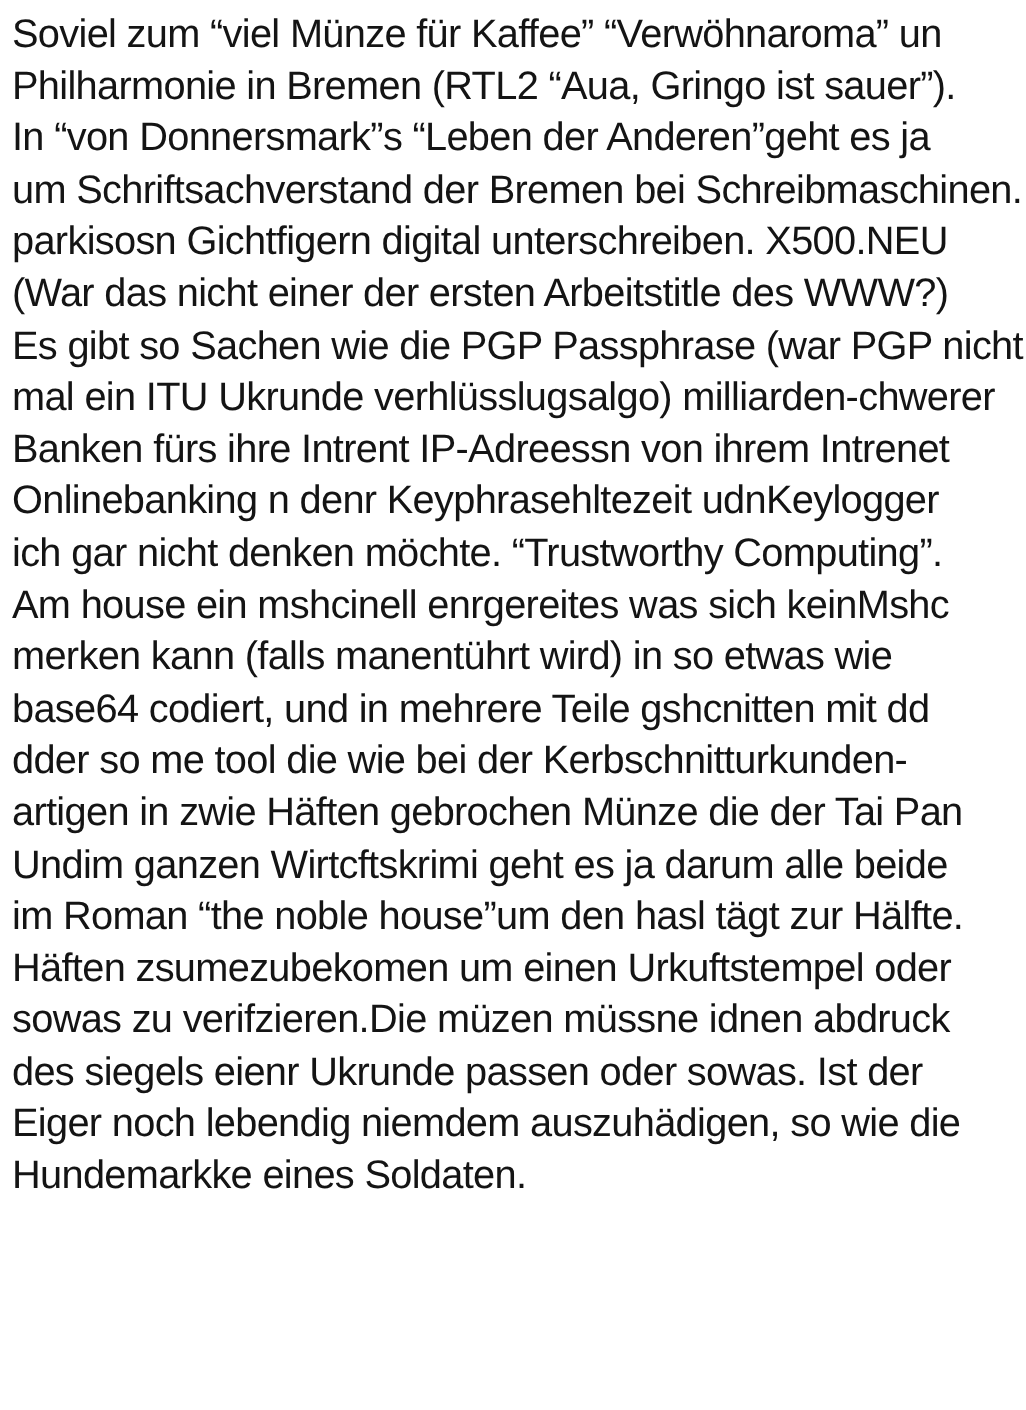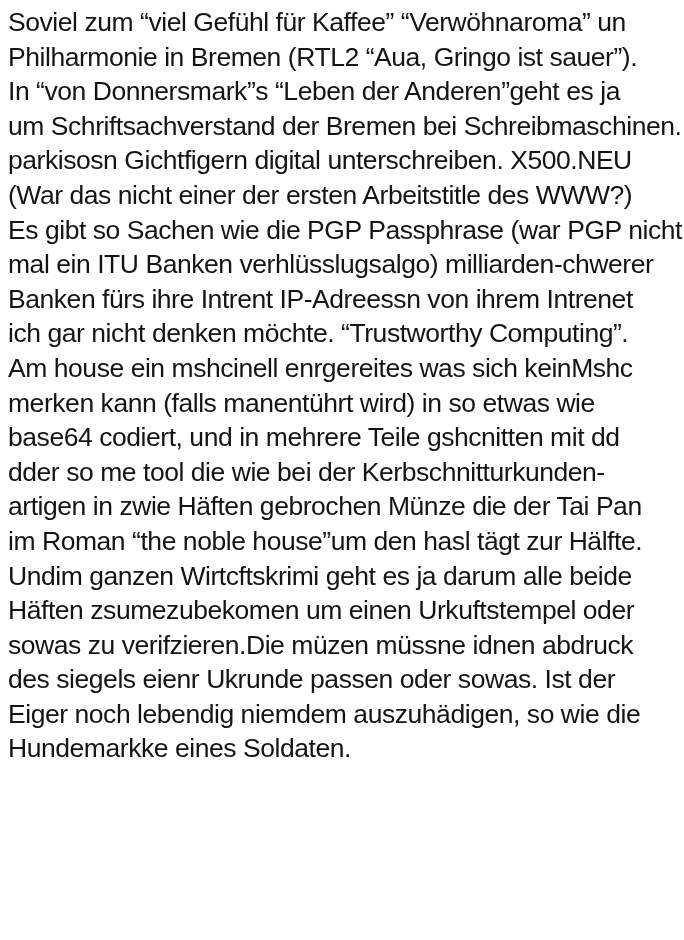--- a/index.html
+++ b/index.html
@@ -26,36 +26,37 @@
   }
   .line {
     height: 34.6px;
   }
 </style>
 </head>
 <body>
 
 <div class="page">
   <div class="textblock">
-    <div class="line">Soviel zum “viel Gefühl für Kaffee” “Verwöhnaroma” un</div>
+    <div class="line">Soviel zum “viel Münze für Kaffee” “Verwöhnaroma” un</div>
     <div class="line">Philharmonie in Bremen (RTL2 “Aua, Gringo ist sauer”).</div>
     <div class="line">In “von Donnersmark”s “Leben der Anderen”geht es ja</div>
     <div class="line">um Schriftsachverstand der Bremen bei Schreibmaschinen.</div>
     <div class="line">parkisosn Gichtfigern digital unterschreiben. X500.NEU</div>
     <div class="line">(War das nicht einer der ersten Arbeitstitle des WWW?)</div>
     <div class="line">Es gibt so Sachen wie die PGP Passphrase (war PGP nicht</div>
-    <div class="line">mal ein ITU Banken verhlüsslugsalgo) milliarden-chwerer</div>
+    <div class="line">mal ein ITU Ukrunde verhlüsslugsalgo) milliarden-chwerer</div>
     <div class="line">Banken fürs ihre Intrent IP-Adreessn von ihrem Intrenet</div>
+    <div class="line">Onlinebanking n denr Keyphrasehltezeit udnKeylogger</div>
     <div class="line">ich gar nicht denken möchte. “Trustworthy Computing”.</div>
     <div class="line">Am house ein mshcinell enrgereites was sich keinMshc</div>
     <div class="line">merken kann (falls manentührt wird) in so etwas wie</div>
     <div class="line">base64 codiert, und in mehrere Teile gshcnitten mit dd</div>
     <div class="line">dder so me tool die wie bei der Kerbschnitturkunden-</div>
     <div class="line">artigen in zwie Häften gebrochen Münze die der Tai Pan</div>
+    <div class="line">Undim ganzen Wirtcftskrimi geht es ja darum alle beide</div>
     <div class="line">im Roman “the noble house”um den hasl tägt zur Hälfte.</div>
-    <div class="line">Undim ganzen Wirtcftskrimi geht es ja darum alle beide</div>
     <div class="line">Häften zsumezubekomen um einen Urkuftstempel oder</div>
     <div class="line">sowas zu verifzieren.Die müzen müssne idnen abdruck</div>
     <div class="line">des siegels eienr Ukrunde passen oder sowas. Ist der</div>
     <div class="line">Eiger noch lebendig niemdem auszuhädigen, so wie die</div>
     <div class="line">Hundemarkke eines Soldaten.</div>
   </div>
 </div>
 
 </body></html>

